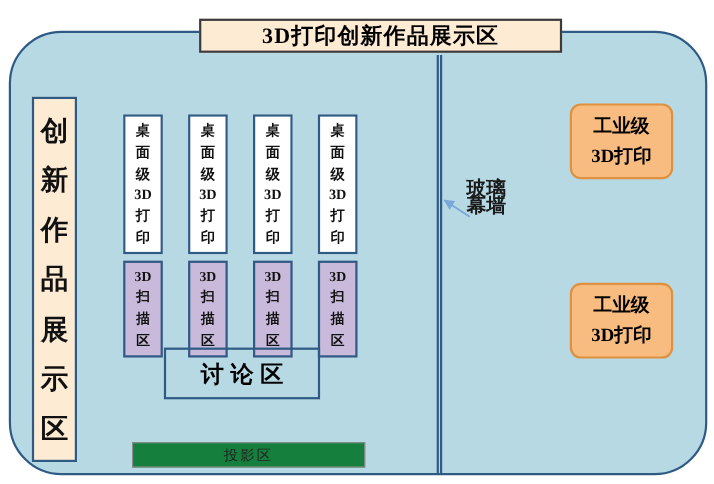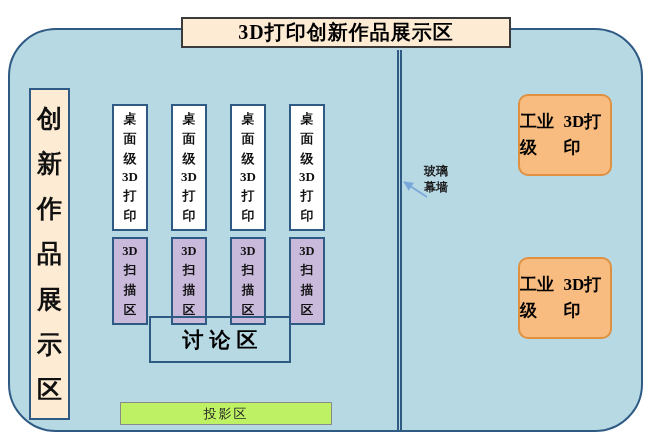--- a/index.html
+++ b/index.html
@@ -69,60 +69,60 @@
     display: flex; align-items: center; justify-content: center;
     font-size: 21px; font-weight: bold; color: #000;
     letter-spacing: 6px; text-indent: 6px;
     z-index: 2;
   }
 
   .projection {
     position: absolute;
     left: 120px; top: 402px;
     width: 212px; height: 23px;
-    background: #bef264;
+    background: #15803d;
     border: 1px solid #8a8a8a;
     display: flex; align-items: center; justify-content: center;
     font-size: 13px; color: #222;
     letter-spacing: 2px;
     z-index: 2;
   }
 
   .divider {
     position: absolute;
     left: 397px; top: 50px;
     width: 5px; height: 380px;
     border-left: 2px solid #2e5a84;
     border-right: 2px solid #2e5a84;
     z-index: 1;
   }
 
   .glass-label {
     position: absolute;
     left: 424px; top: 163px;
-    font-size: 12px; color: #1a1a1a;
+    font-size: 18px; color: #1a1a1a;
     line-height: 16px; font-weight: 600;
     z-index: 2;
   }
   .glass-label .l2 { display: inline-block; }
 
   .glass-arrow {
     position: absolute;
     left: 396px; top: 174px;
     z-index: 2;
   }
 
   .industrial {
     position: absolute;
     left: 518px;
-    width: 94px; height: 82px;
+    width: 94px; height: 69px;
     background: #f8bc80;
     border: 2px solid #e0913f;
     border-radius: 10px;
-    display: flex; flex-direction: row;
+    display: flex; flex-direction: column;
     align-items: center; justify-content: center;
     font-size: 17px; font-weight: bold; color: #000;
     line-height: 1.55;
     z-index: 2;
   }
   .i1 { top: 94px; }
   .i2 { top: 257px; }
 </style>
 </head>
 <body>

